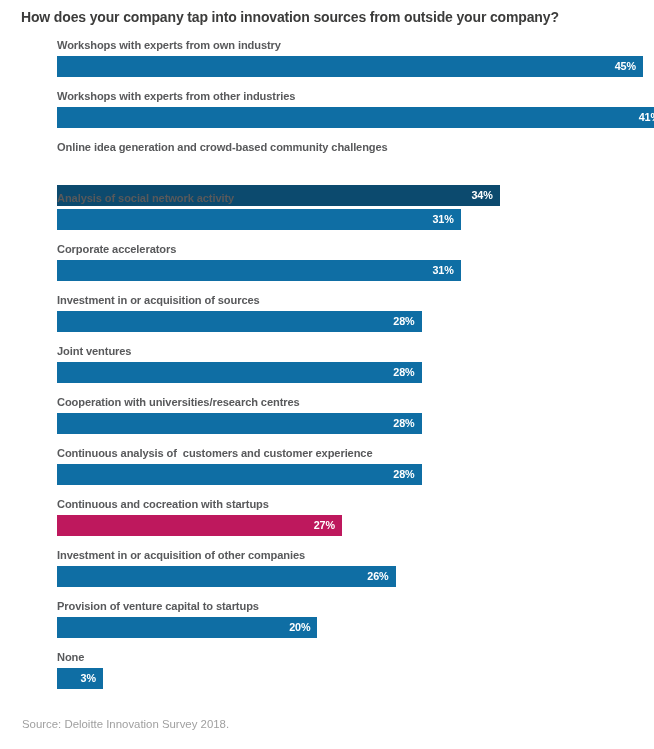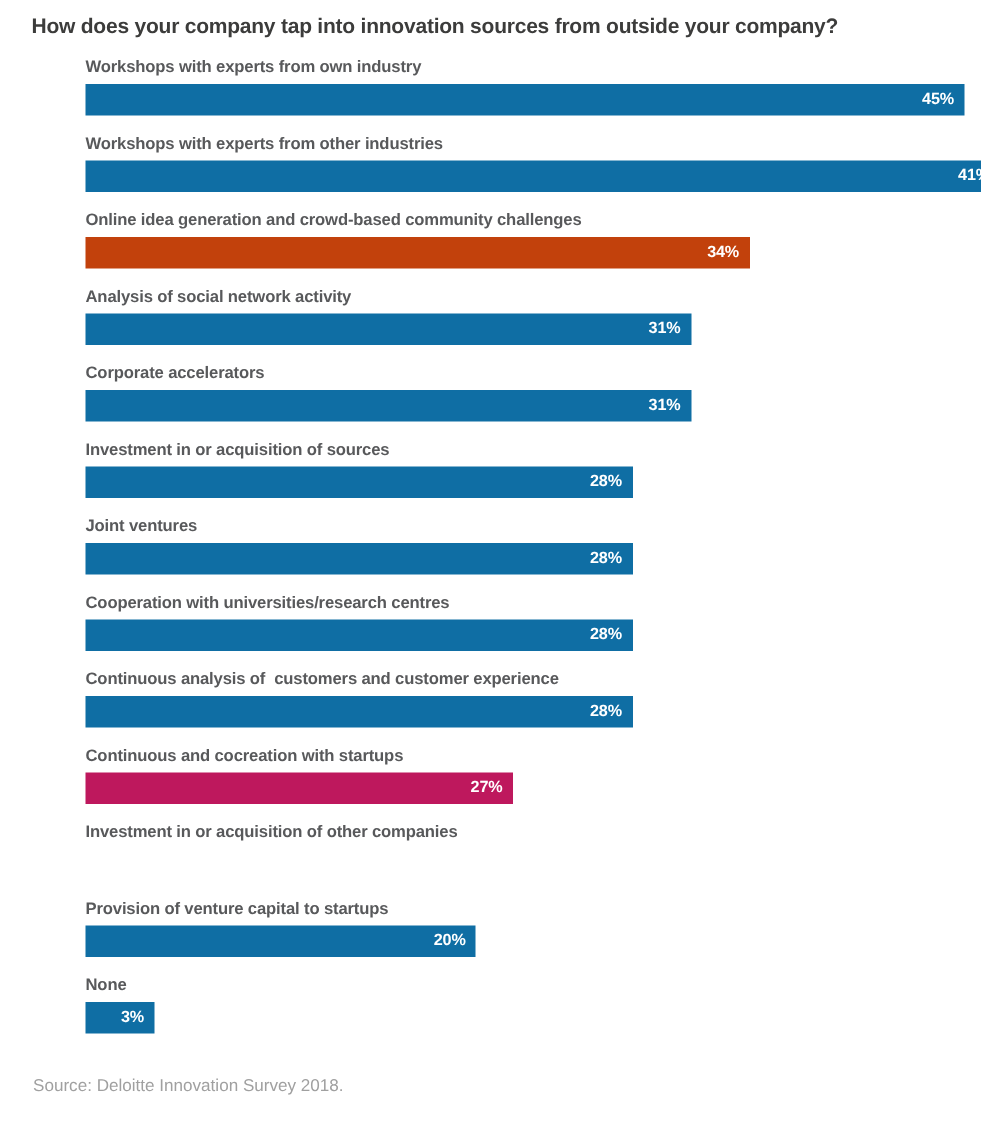--- a/index.html
+++ b/index.html
@@ -119,21 +119,21 @@
         <div class="bar-label">Workshops with experts from other industries</div>
         <div class="bar-track">
           <div class="bar-fill" style="width: 610px; background: rgb(15, 110, 164);">
             <div class="bar-value">41%</div>
           </div>
         </div>
       </div>
       <div class="bar-group">
         <div class="bar-label">Online idea generation and crowd-based community challenges</div>
         <div class="bar-track">
-          <div class="bar-fill" style="width: 442.756px; background: #c2410c;">
+          <div class="bar-fill" style="width: 442.756px; background: #0c4a6e; margin-top: 27px;">
             <div class="bar-value">34%</div>
           </div>
         </div>
       </div>
       <div class="bar-group">
         <div class="bar-label">Analysis of social network activity</div>
         <div class="bar-track">
           <div class="bar-fill" style="width: 403.689px; background: rgb(15, 110, 164);">
             <div class="bar-value">31%</div>
           </div>
@@ -182,20 +182,25 @@
       <div class="bar-group">
         <div class="bar-label">Continuous and cocreation with startups</div>
         <div class="bar-track">
           <div class="bar-fill" style="width: 285px; background: #be185d;">
             <div class="bar-value">27%</div>
           </div>
         </div>
       </div>
       <div class="bar-group">
         <div class="bar-label">Investment in or acquisition of other companies</div>
+        <div class="bar-track">
+          <div class="bar-fill" style="width: 338.578px; background: rgb(15, 110, 164);">
+            <div class="bar-value">26%</div>
+          </div>
+        </div>
       </div>
       <div class="bar-group">
         <div class="bar-label">Provision of venture capital to startups</div>
         <div class="bar-track">
           <div class="bar-fill" style="width: 260.444px; background: rgb(15, 110, 164);">
             <div class="bar-value">20%</div>
           </div>
         </div>
       </div>
       <div class="bar-group">

